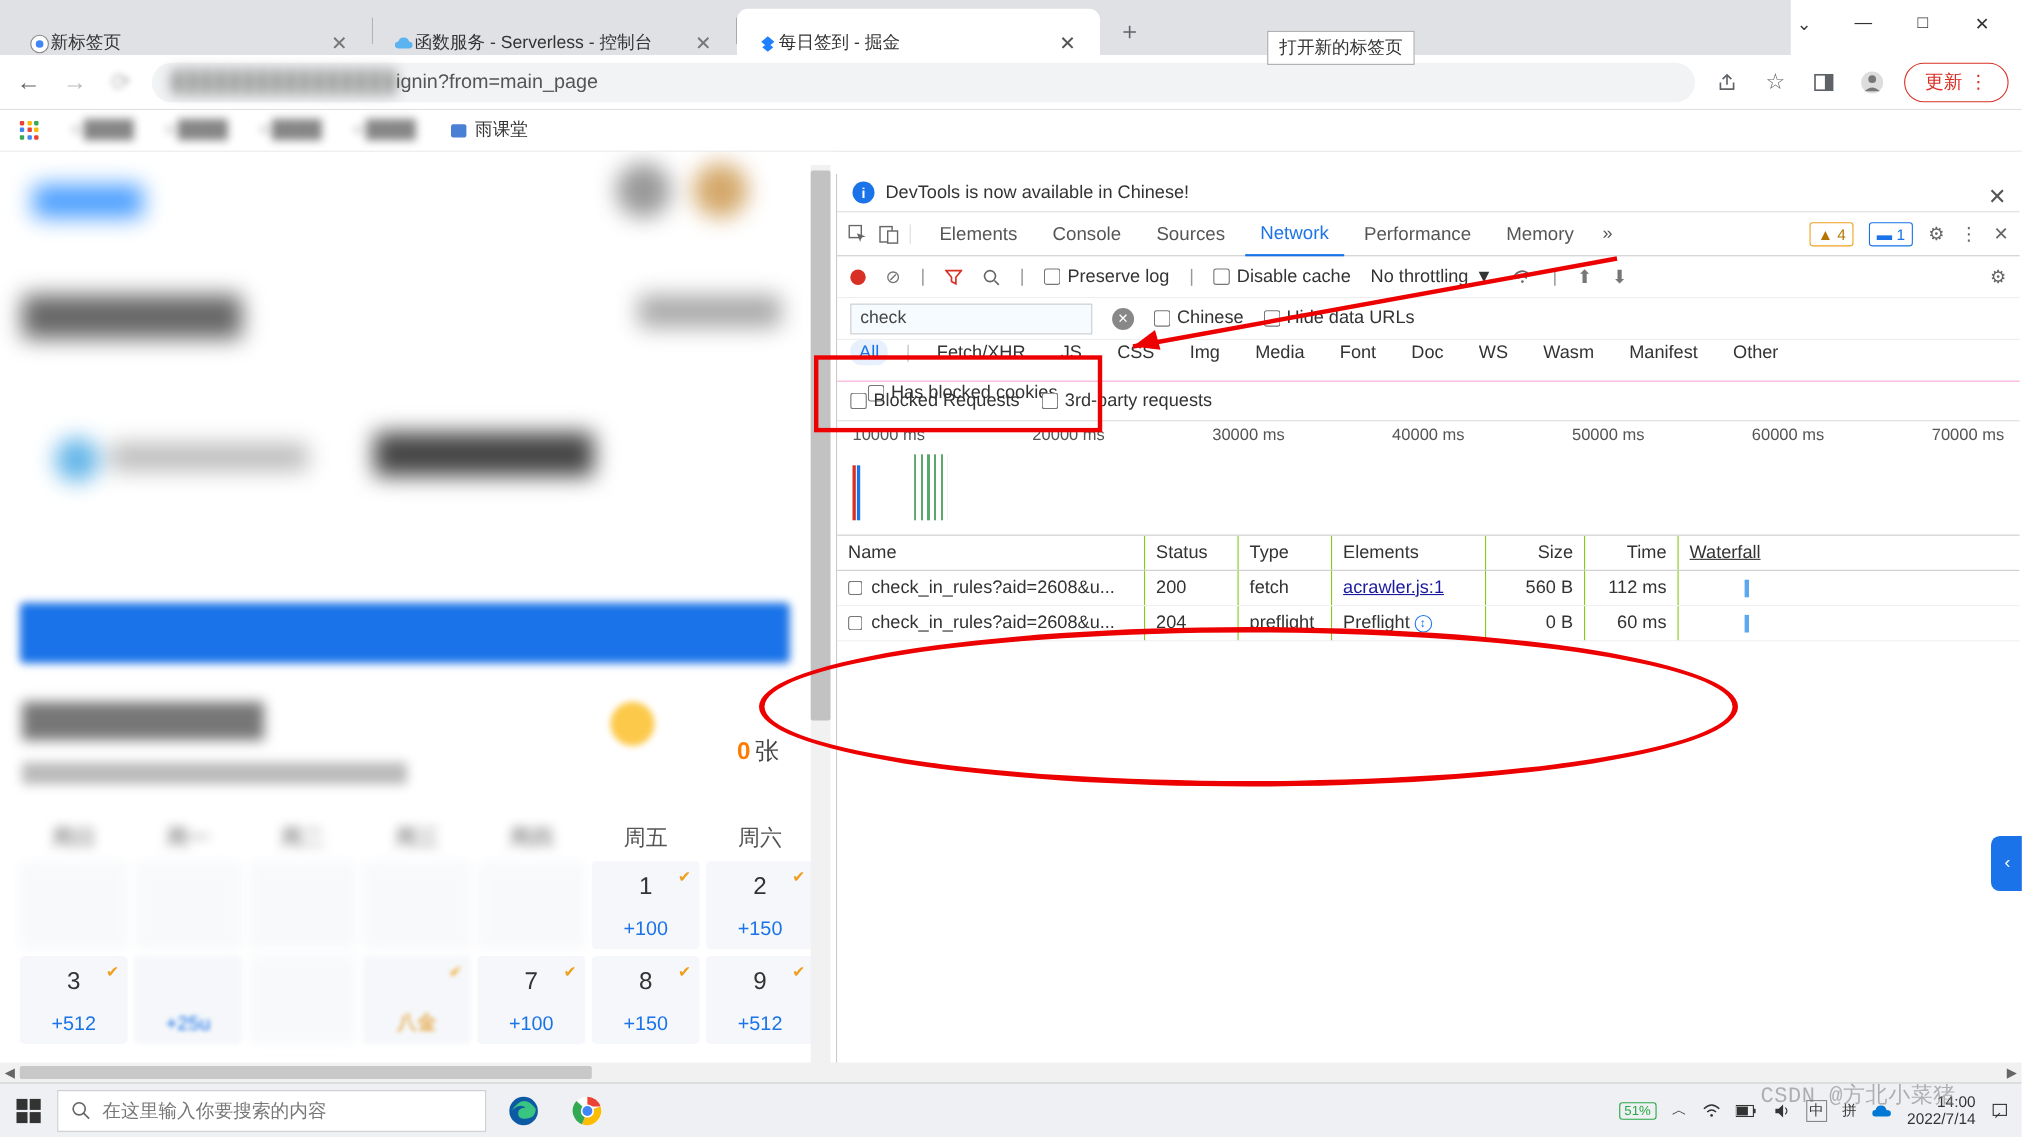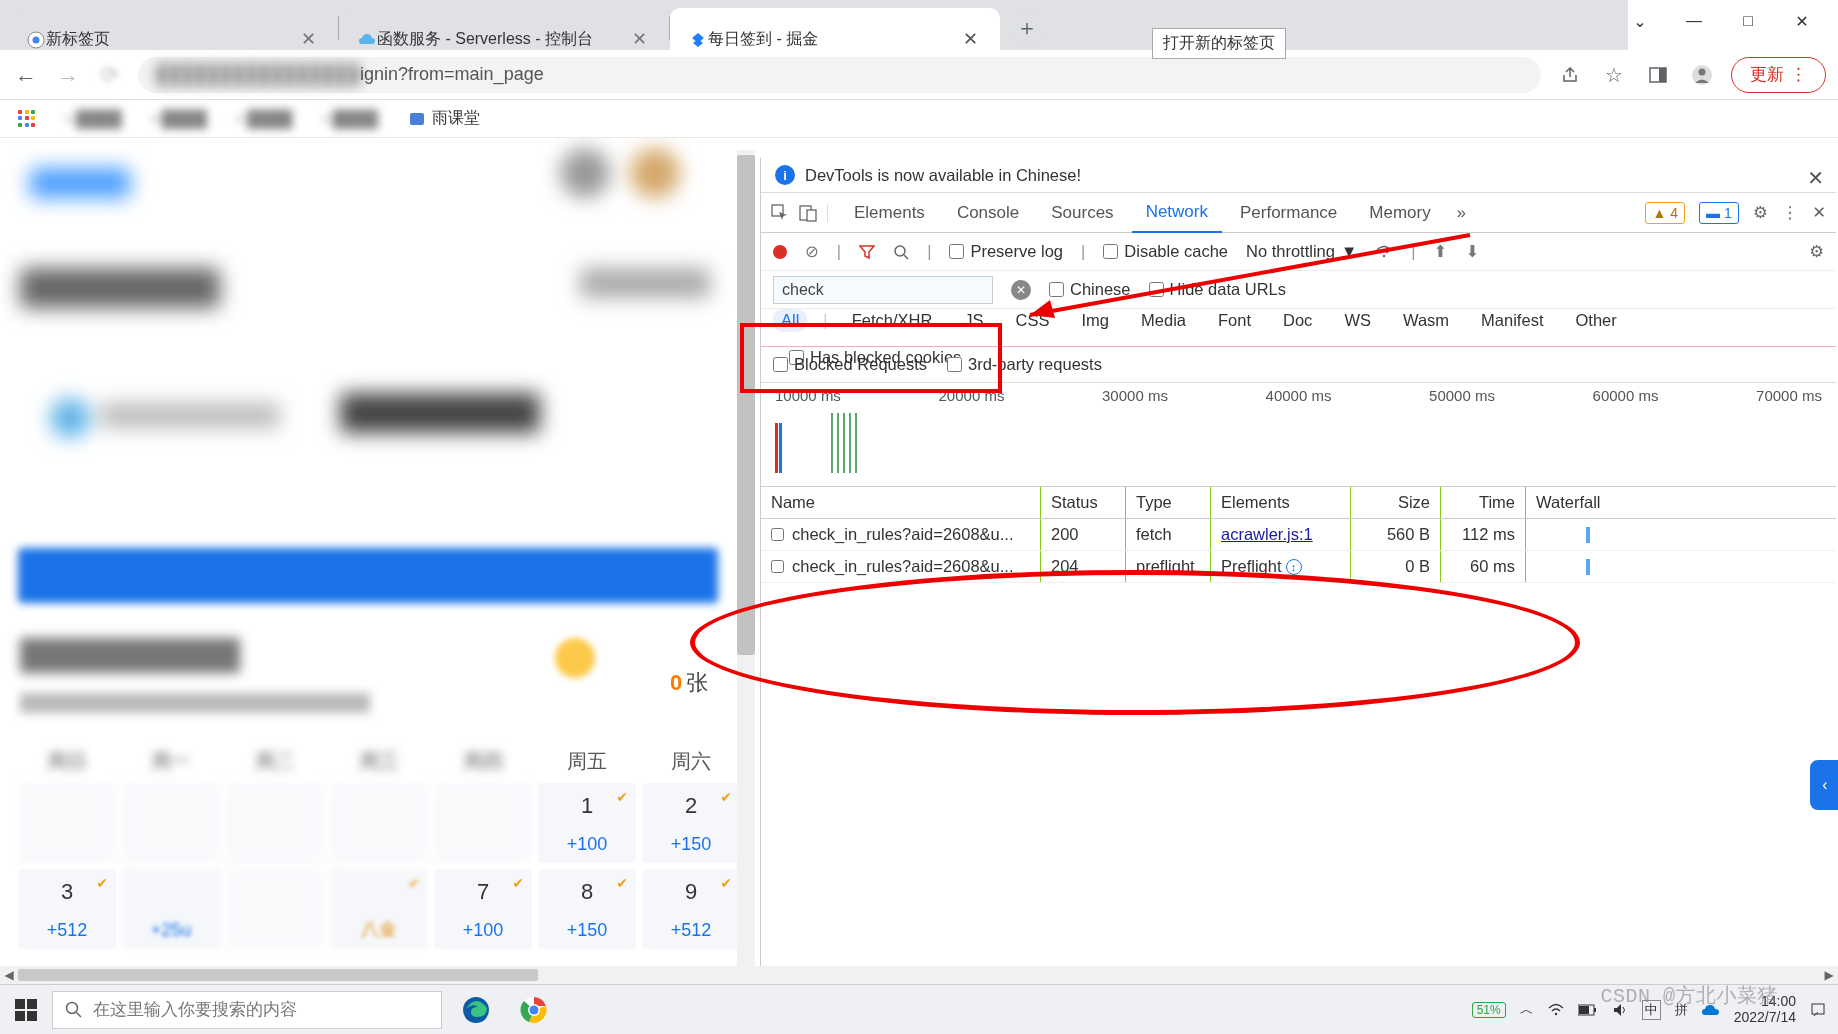--- a/index.html
+++ b/index.html
@@ -89,21 +89,21 @@
 .type-row { display: flex; align-items: center; height: 38px; padding: 0 12px; gap: 16px; border-bottom: 1px solid #f9a8d4; font-size: 16.5px; flex-wrap: wrap; }
 .type-pill { padding: 2px 8px; border-radius: 10px; }
 .type-pill.active { background: #e8f0fe; color: #1a73e8; }
 .extra-row { display: flex; align-items: center; height: 36px; padding: 0 12px; gap: 20px; border-bottom: 1px solid #ddd; }
 .timeline { height: 104px; border-bottom: 1px solid #ccc; position: relative; font-size: 15px; color: #555; }
 .timeline .ticks { display: flex; justify-content: space-between; padding: 4px 14px 0; }
 .table { flex: 1; display: flex; flex-direction: column; border-bottom: 1px solid #ccc; overflow: hidden; }
 .thead, .trow { display: grid; grid-template-columns: 280px 85px 85px 140px 90px 85px 1fr; height: 32px; align-items: center; font-size: 16.5px; }
 .thead { border-bottom: 1px solid #ccc; color: #333; }
 .thead > div, .trow > div { padding: 0 10px; border-right: 1px solid #84cc16; height: 100%; display: flex; align-items: center; overflow: hidden; white-space: nowrap; text-overflow: ellipsis; }
-.thead > div:last-child, .trow > div:last-child { border-right: none; }
+.thead > div:last-child, .trow > div:last-child { border-right: none; text-decoration: underline; }
 .trow { border-bottom: 1px solid #f0f0f0; color: #333; }
 .trow .link { color: #1a1a9e; text-decoration: underline; }
 .trow input[type=checkbox] { margin-right: 8px; }
 .num-r { justify-content: flex-end; }
 .footer { height: 34px; display: flex; align-items: center; padding: 0 14px; font-size: 16px; color: #555; border-top: 1px solid #ccc; }
 .footer span { padding: 0 12px; border-right: 1px solid #ccc; }
 .footer span:first-child { padding-left: 0; }
 .footer span:last-child { border: none; }
 
 

